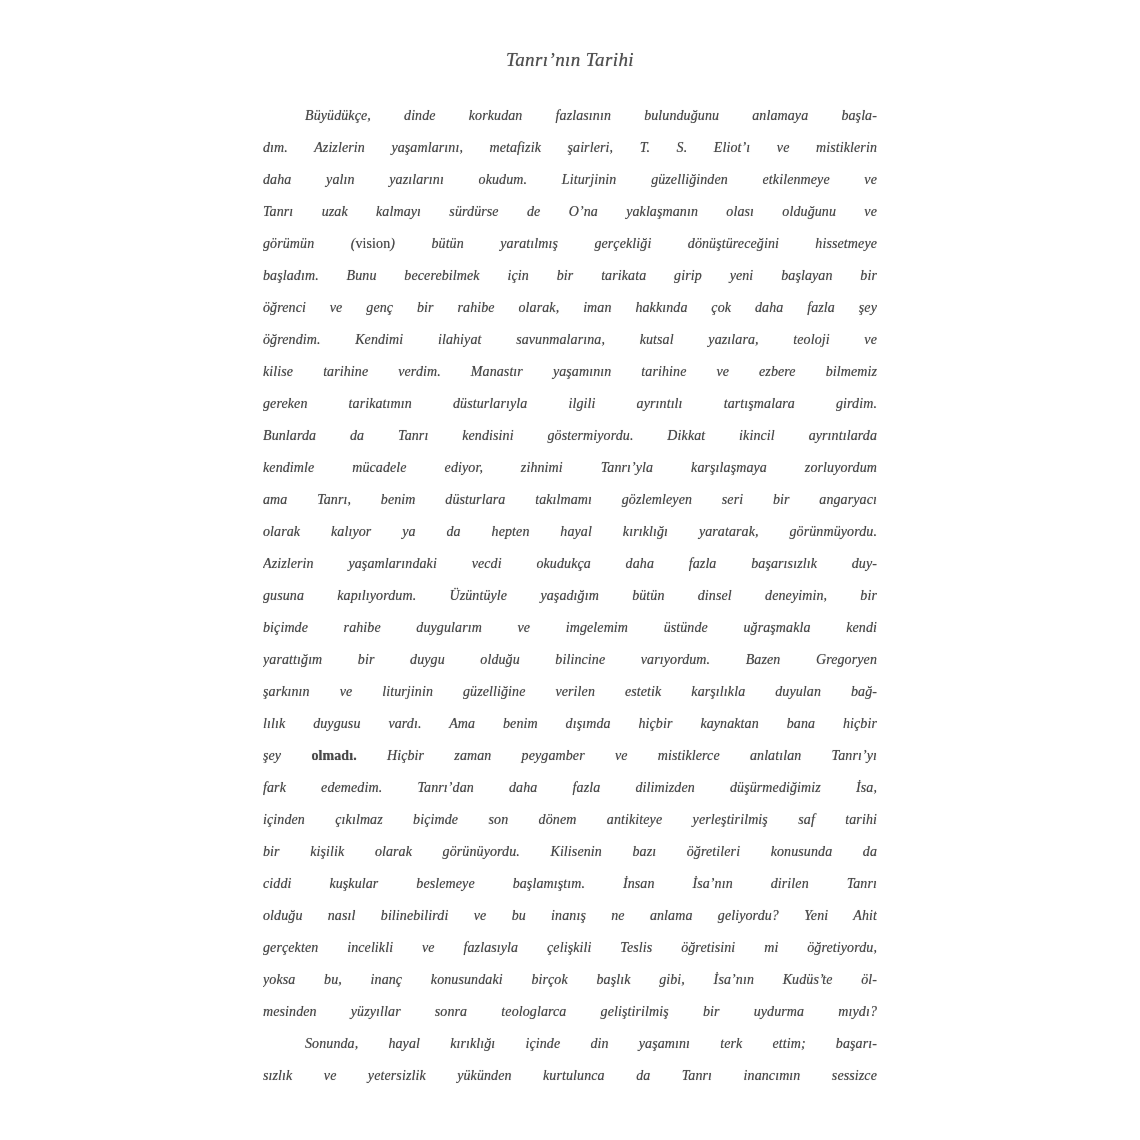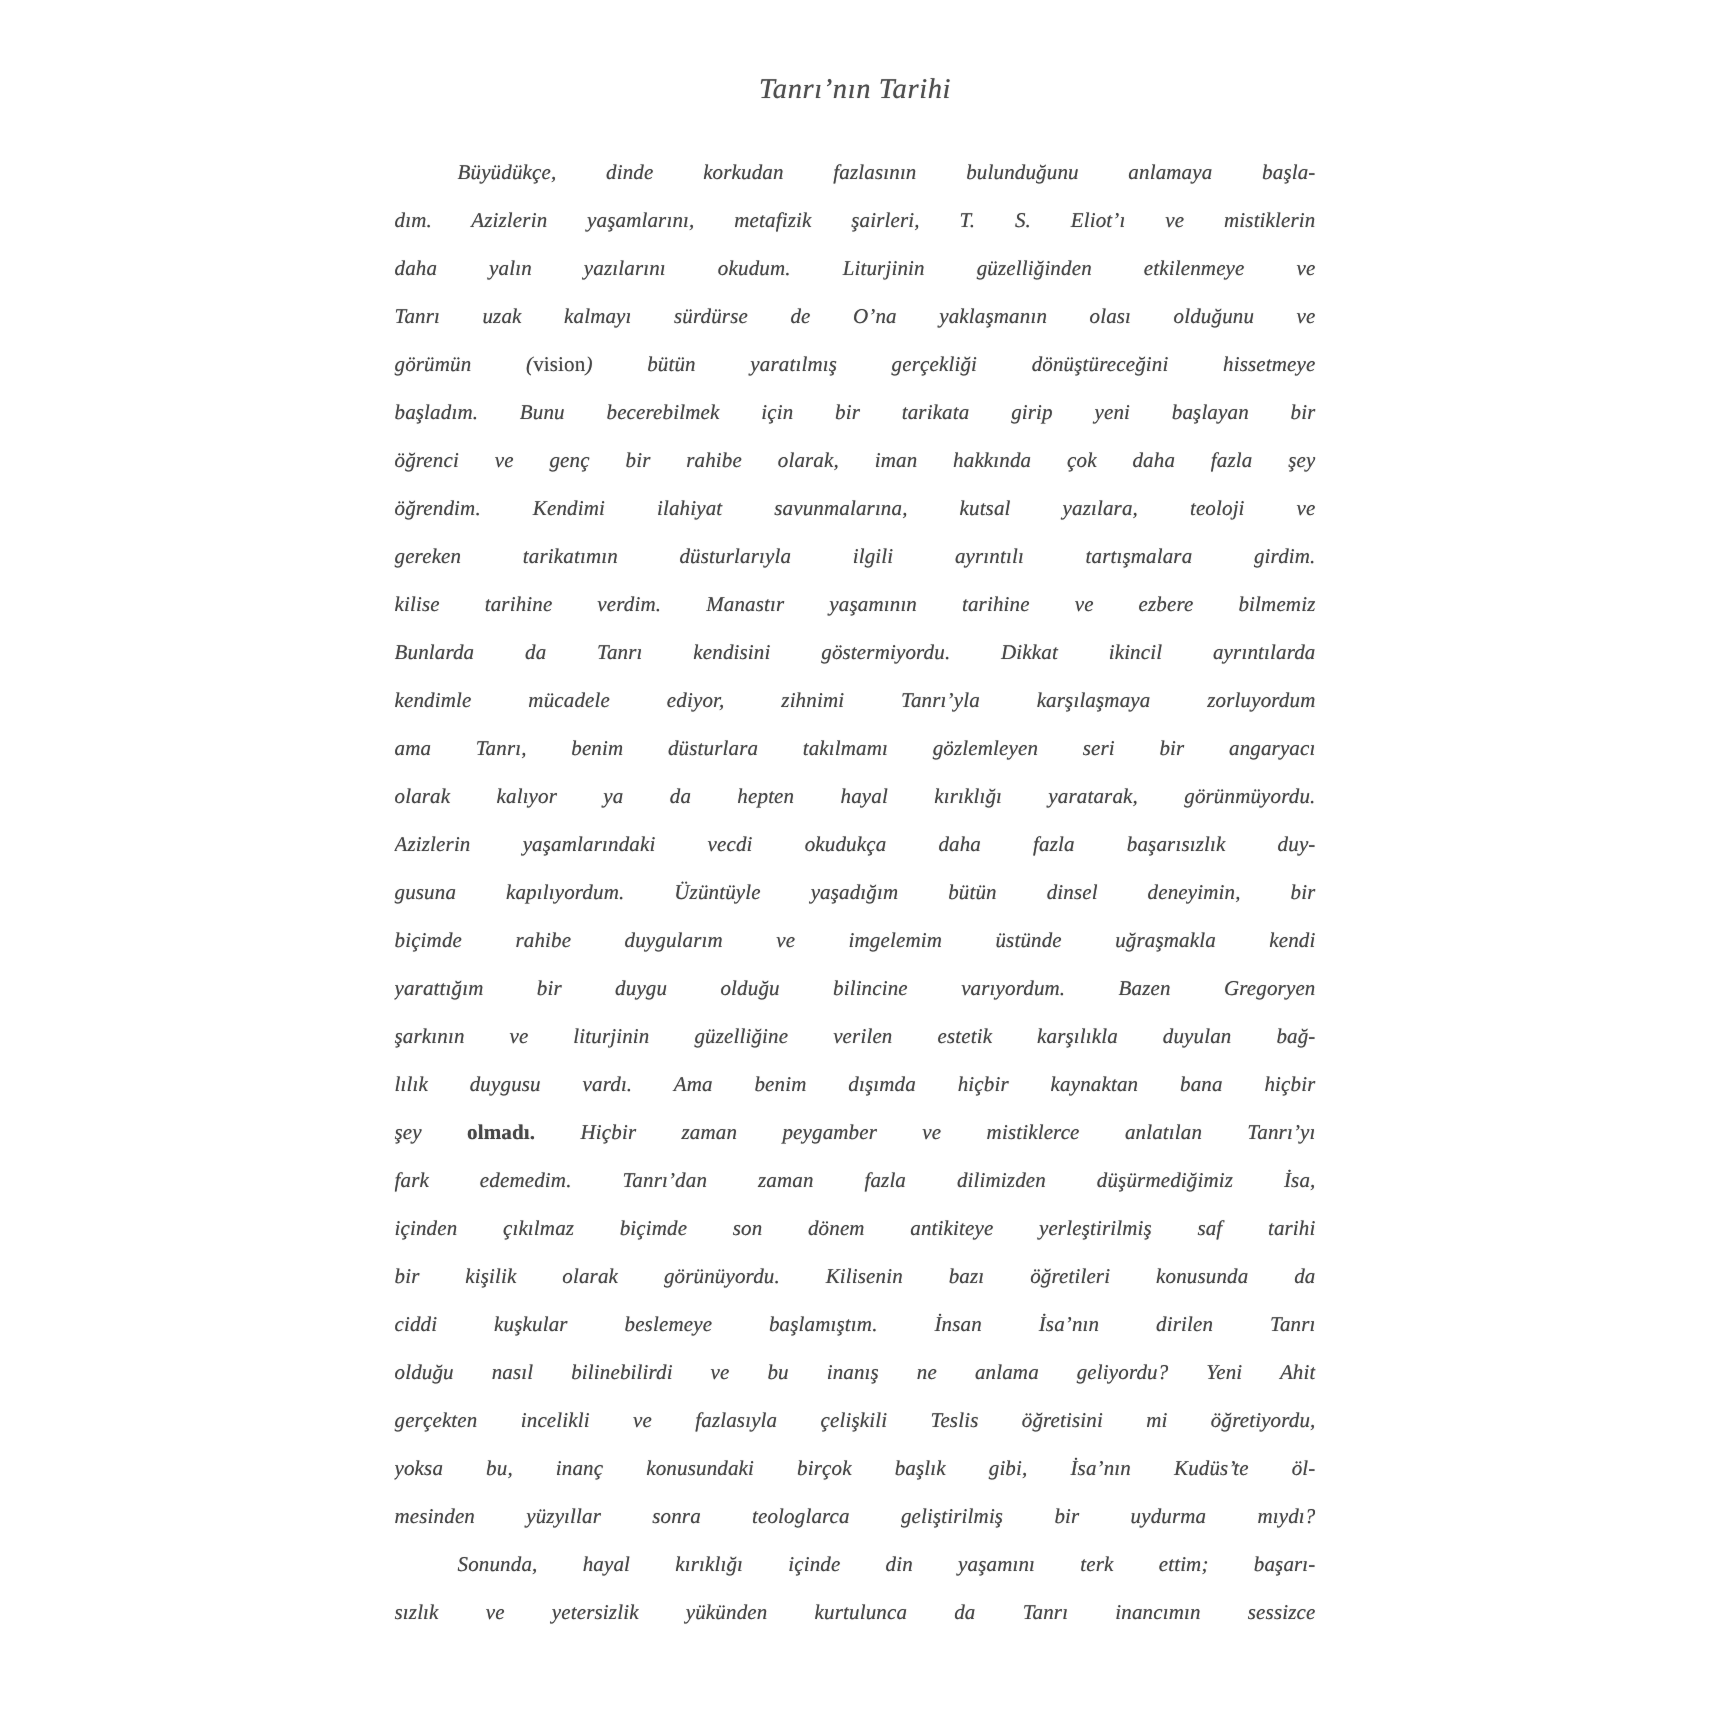--- a/index.html
+++ b/index.html
@@ -78,34 +78,34 @@
 
   <div class="body-block">
       <div class="line indent"><span class="seg-i">Büyüdükçe, dinde korkudan fazlasının bulunduğunu anlamaya başla-</span></div>
       <div class="line"><span class="seg-i">dım. Azizlerin yaşamlarını, metafizik şairleri, T. S. Eliot’ı ve mistiklerin</span></div>
       <div class="line"><span class="seg-i">daha yalın yazılarını okudum. Liturjinin güzelliğinden etkilenmeye ve</span></div>
       <div class="line"><span class="seg-i">Tanrı uzak kalmayı sürdürse de O’na yaklaşmanın olası olduğunu ve</span></div>
       <div class="line"><span class="seg-i">görümün (</span><span class="seg-r">vision</span><span class="seg-i">) bütün yaratılmış gerçekliği dönüştüreceğini hissetmeye</span></div>
       <div class="line"><span class="seg-i">başladım. Bunu becerebilmek için bir tarikata girip yeni başlayan bir</span></div>
       <div class="line"><span class="seg-i">öğrenci ve genç bir rahibe olarak, iman hakkında çok daha fazla şey</span></div>
       <div class="line"><span class="seg-i">öğrendim. Kendimi ilahiyat savunmalarına, kutsal yazılara, teoloji ve</span></div>
+      <div class="line"><span class="seg-i">kilise tarihine verdim. Manastır yaşamının tarihine ve ezbere bilmemiz</span></div>
       <div class="line"><span class="seg-i">gereken tarikatımın düsturlarıyla ilgili ayrıntılı tartışmalara girdim.</span></div>
-      <div class="line"><span class="seg-i">kilise tarihine verdim. Manastır yaşamının tarihine ve ezbere bilmemiz</span></div>
       <div class="line"><span class="seg-i">Bunlarda da Tanrı kendisini göstermiyordu. Dikkat ikincil ayrıntılarda</span></div>
       <div class="line"><span class="seg-i">kendimle mücadele ediyor, zihnimi Tanrı’yla karşılaşmaya zorluyordum</span></div>
       <div class="line"><span class="seg-i">ama Tanrı, benim düsturlara takılmamı gözlemleyen seri bir angaryacı</span></div>
       <div class="line"><span class="seg-i">olarak kalıyor ya da hepten hayal kırıklığı yaratarak, görünmüyordu.</span></div>
       <div class="line"><span class="seg-i">Azizlerin yaşamlarındaki vecdi okudukça daha fazla başarısızlık duy-</span></div>
       <div class="line"><span class="seg-i">gusuna kapılıyordum. Üzüntüyle yaşadığım bütün dinsel deneyimin, bir</span></div>
       <div class="line"><span class="seg-i">biçimde rahibe duygularım ve imgelemim üstünde uğraşmakla kendi</span></div>
       <div class="line"><span class="seg-i">yarattığım bir duygu olduğu bilincine varıyordum. Bazen Gregoryen</span></div>
       <div class="line"><span class="seg-i">şarkının ve liturjinin güzelliğine verilen estetik karşılıkla duyulan bağ-</span></div>
       <div class="line"><span class="seg-i">lılık duygusu vardı. Ama benim dışımda hiçbir kaynaktan bana hiçbir</span></div>
       <div class="line"><span class="seg-i">şey </span><span class="seg-rb">olmadı.</span><span class="seg-i"> Hiçbir zaman peygamber ve mistiklerce anlatılan Tanrı’yı</span></div>
-      <div class="line"><span class="seg-i">fark edemedim. Tanrı’dan zaman fazla dilimizden düşürmediğimiz İsa,</span></div>
+      <div class="line"><span class="seg-i">fark edemedim. Tanrı’dan daha fazla dilimizden düşürmediğimiz İsa,</span></div>
       <div class="line"><span class="seg-i">içinden çıkılmaz biçimde son dönem antikiteye yerleştirilmiş saf tarihi</span></div>
       <div class="line"><span class="seg-i">bir kişilik olarak görünüyordu. Kilisenin bazı öğretileri konusunda da</span></div>
       <div class="line"><span class="seg-i">ciddi kuşkular beslemeye başlamıştım. İnsan İsa’nın dirilen Tanrı</span></div>
       <div class="line"><span class="seg-i">olduğu nasıl bilinebilirdi ve bu inanış ne anlama geliyordu? Yeni Ahit</span></div>
       <div class="line"><span class="seg-i">gerçekten incelikli ve fazlasıyla çelişkili Teslis öğretisini mi öğretiyordu,</span></div>
       <div class="line"><span class="seg-i">yoksa bu, inanç konusundaki birçok başlık gibi, İsa’nın Kudüs’te öl-</span></div>
       <div class="line"><span class="seg-i">mesinden yüzyıllar sonra teologlarca geliştirilmiş bir uydurma mıydı?</span></div>
       <div class="line indent"><span class="seg-i">Sonunda, hayal kırıklığı içinde din yaşamını terk ettim; başarı-</span></div>
       <div class="line"><span class="seg-i">sızlık ve yetersizlik yükünden kurtulunca da Tanrı inancımın sessizce</span></div>
     </div>

